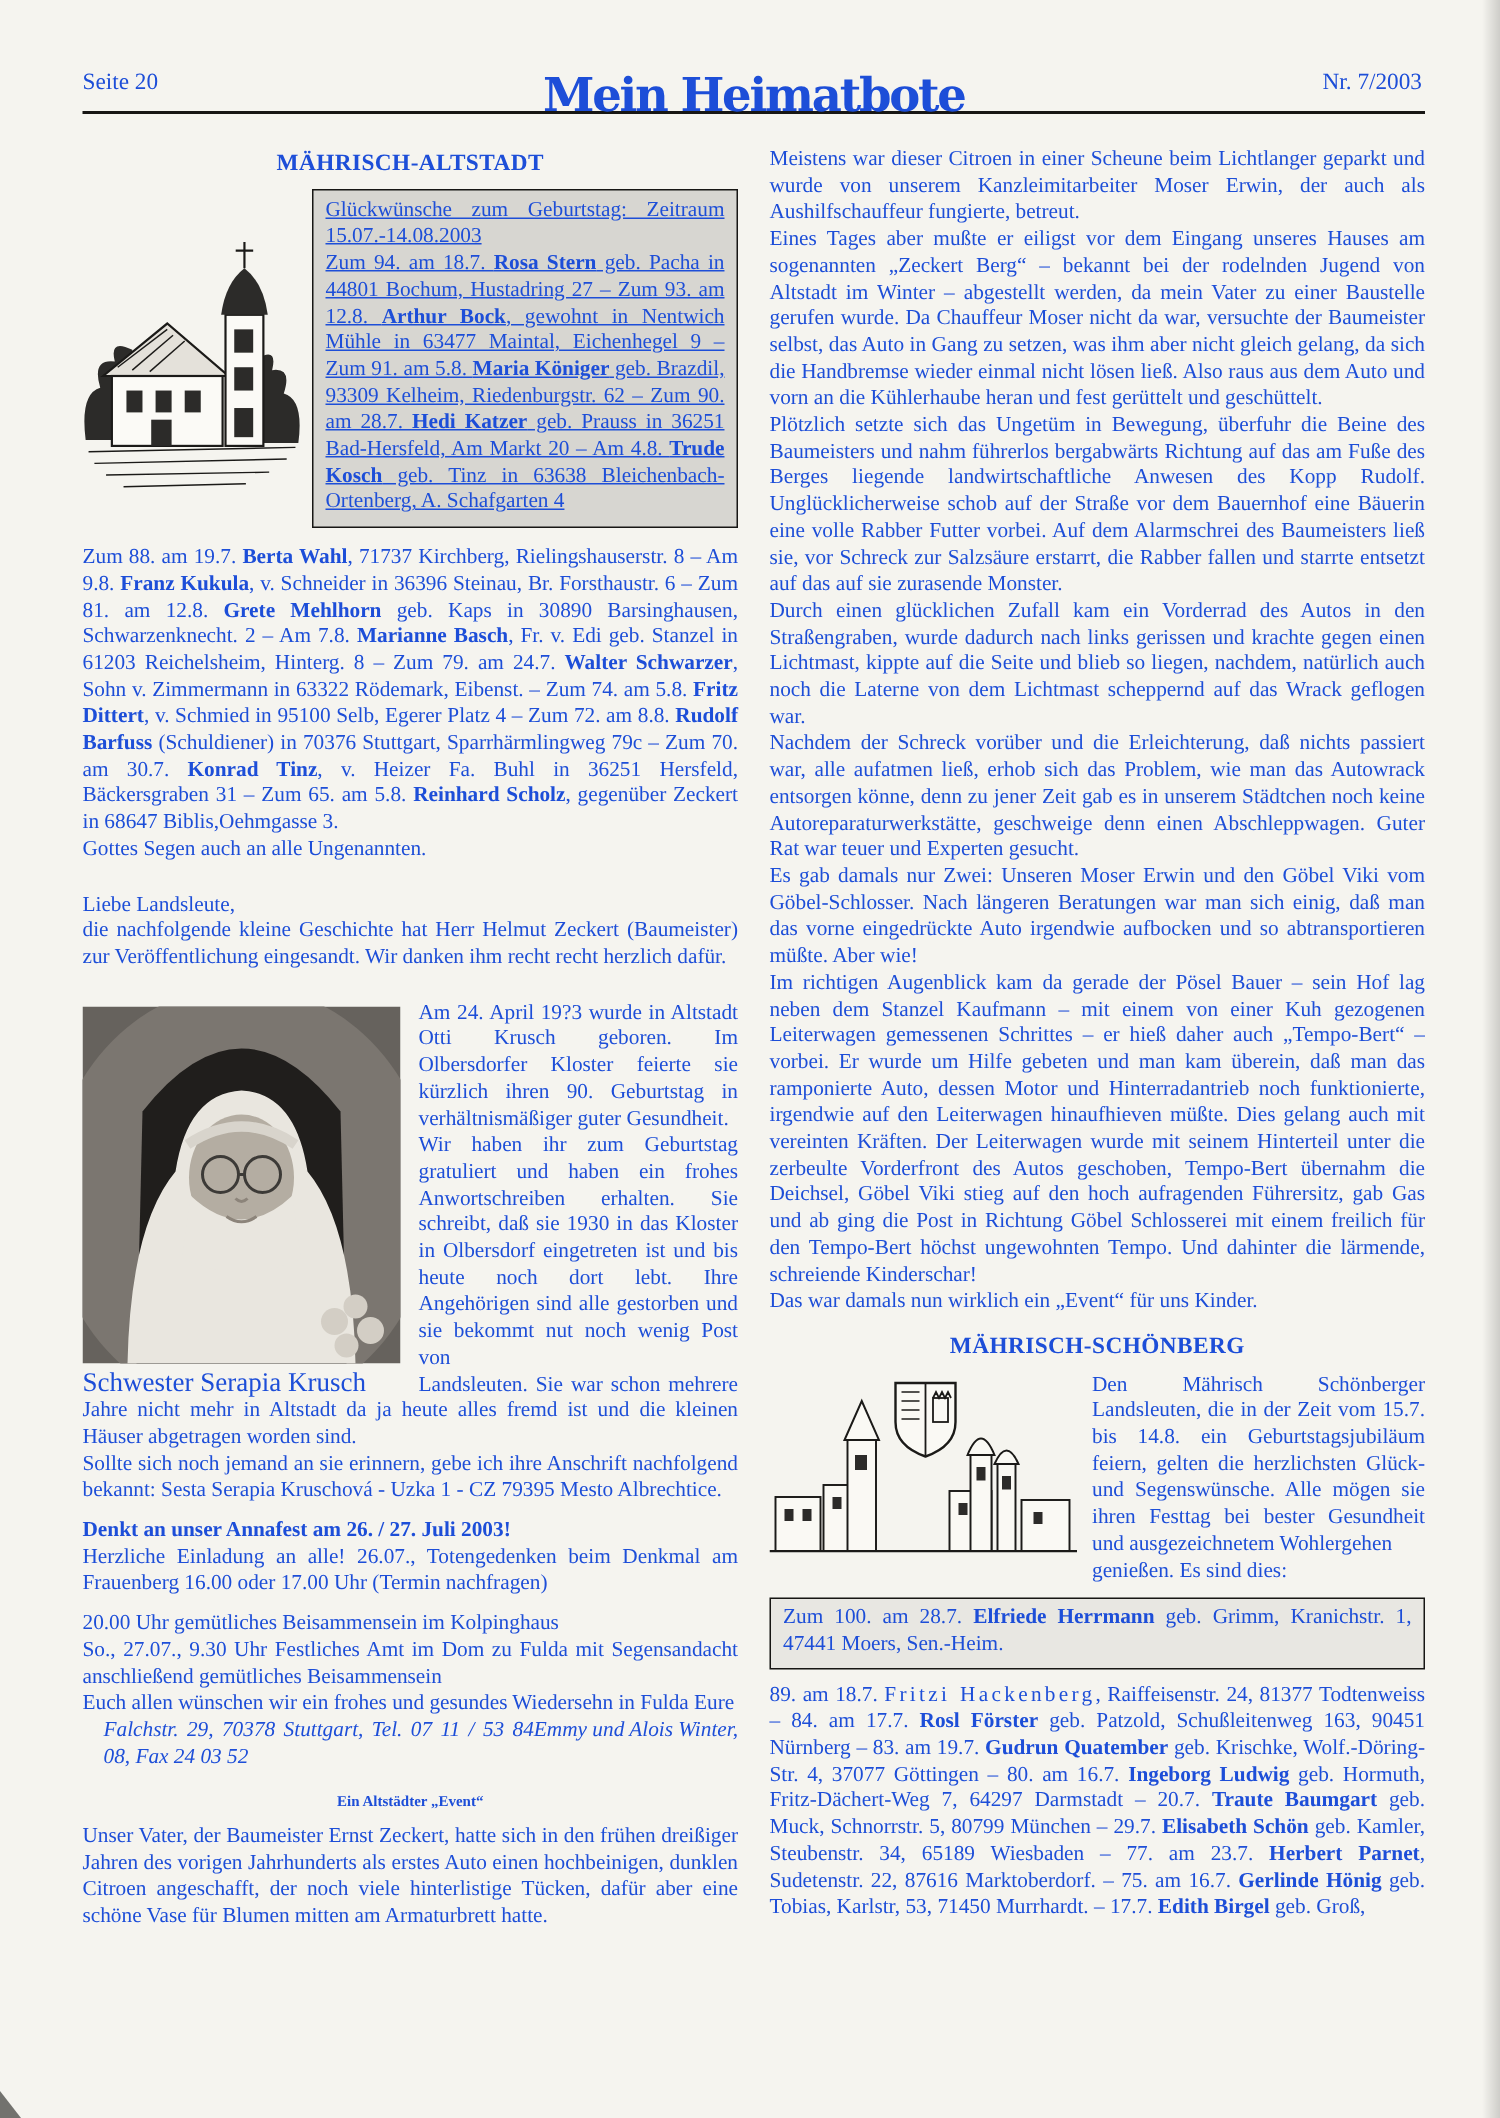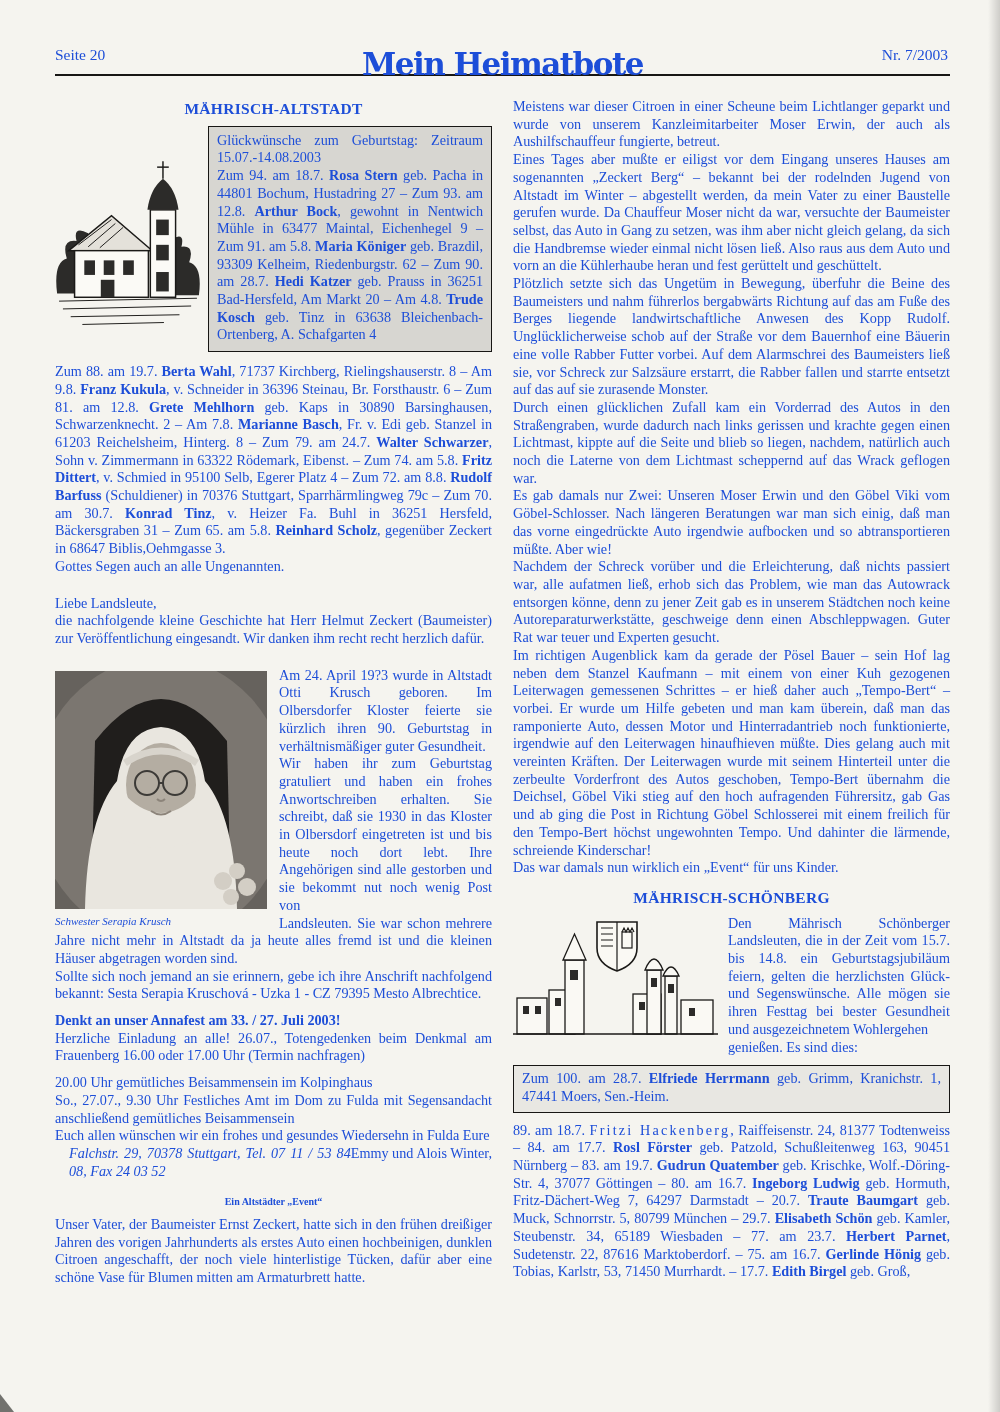--- a/index.html
+++ b/index.html
@@ -26,27 +26,27 @@
   .col{width:437px;font-size:14.2px;line-height:17.7px;text-align:justify;}
   .section-title{font-size:15.5px;font-weight:bold;text-align:center;margin:2px 0 8px;letter-spacing:.3px;}
   .para{margin:0;text-align:justify;}
   .gap-top{margin-top:19px;}
   .gap-sm{margin-top:9px;}
   .bold{font-weight:bold;}
   .seg-b{font-weight:bold;}
   .seg-s{letter-spacing:2.2px;}
   .top-row{display:flex;gap:7px;margin-bottom:11px;align-items:flex-start;}
   .church-fig{flex:0 0 146px;width:146px;margin:0;padding-top:12px;}
-  .greeting-box{flex:1;border:1.5px solid #171614;background:#d7d6d1;padding:5px 8px 7px;}
+  .greeting-box{flex:1;border:1.5px solid #171614;background:#d7d6d1;padding:5px 8px 7px;text-decoration:underline;}
   .greeting-box .para{margin:0;}
   .nun-block::after, .schoenberg-block::after{content:"";display:block;clear:both;}
   .nun-fig{float:left;width:212px;margin:4px 12px 0 0;}
   .nun-fig svg{display:block;}
-  .caption{font-style:italic;font-size:11px;margin-top:4px;line-height:17px;}
-  .sig{float:right;}
+  .caption{font-size:18px;margin-top:4px;line-height:17px;}
+  .sig{font-style:italic;float:right;}
   .sig-addr{font-style:italic;padding-left:14px;}
   .sub-title{font-size:10px;font-weight:bold;text-align:center;margin:13px 0 5px;}
   .story .para{margin:0;}
   .town-fig{float:left;width:205px;margin:3px 10px 1px 0;}
   .town-fig svg{display:block;}
   .centenary-box{border:1.5px solid #171614;background:#e8e7e2;padding:4px 8px 6px;margin:9px 0 9px;}
   .schoenberg-title{margin-top:12px;text-align:center;}
   figure{margin:0;padding:0;}
 </style>
 </head>
@@ -136,39 +136,39 @@
           </svg>
           <figcaption class="caption">Schwester Serapia Krusch</figcaption>
         </figure>
         <p class="para">Am 24. April 19?3 wurde in Altstadt Otti Krusch geboren. Im Olbersdorfer Kloster feierte sie kürzlich ihren 90. Geburtstag in verhältnismäßiger guter Gesundheit.</p>
         <p class="para">Wir haben ihr zum Geburtstag gratuliert und haben ein frohes Anwortschreiben erhalten. Sie schreibt, daß sie 1930 in das Kloster in Olbersdorf eingetreten ist und bis heute noch dort lebt. Ihre Angehörigen sind alle gestorben und sie bekommt nut noch wenig Post von</p>
         <p class="para">Landsleuten. Sie war schon mehrere Jahre nicht mehr in Altstadt da ja heute alles fremd ist und die kleinen Häuser abgetragen worden sind.</p>
         <p class="para">Sollte sich noch jemand an sie erinnern, gebe ich ihre Anschrift nachfolgend bekannt: Sesta Serapia Kruschová - Uzka 1 - CZ 79395 Mesto Albrechtice.</p>
       </div>
 
       <div class="annafest">
-        <p class="para bold gap-sm">Denkt an unser Annafest am 33. / 27. Juli 2003!</p>
+        <p class="para bold gap-sm">Denkt an unser Annafest am 26. / 27. Juli 2003!</p>
         <p class="para">Herzliche Einladung an alle! 26.07., Totengedenken beim Denkmal am Frauenberg 16.00 oder 17.00 Uhr (Termin nachfragen)</p>
         <p class="para gap-sm">20.00 Uhr gemütliches Beisammensein im Kolpinghaus</p>
         <p class="para">So., 27.07., 9.30 Uhr Festliches Amt im Dom zu Fulda mit Segensandacht anschließend gemütliches Beisammensein</p>
         <p class="para"><span>Euch allen wünschen wir ein frohes und gesundes Wiedersehn in Fulda Eure</span> <span class="sig">Emmy und Alois Winter,</span></p>
         <p class="para sig-addr">Falchstr. 29, 70378 Stuttgart, Tel. 07 11 / 53 84 08, Fax 24 03 52</p>
       </div>
 
       <h3 class="sub-title">Ein Altstädter „Event“</h3>
       <p class="para">Unser Vater, der Baumeister Ernst Zeckert, hatte sich in den frühen dreißiger Jahren des vorigen Jahrhunderts als erstes Auto einen hochbeinigen, dunklen Citroen angeschafft, der noch viele hinterlistige Tücken, dafür aber eine schöne Vase für Blumen mitten am Armaturbrett hatte.</p>
     </div>
 
     <div class="col story">
       <p class="para">Meistens war dieser Citroen in einer Scheune beim Lichtlanger geparkt und wurde von unserem Kanzleimitarbeiter Moser Erwin, der auch als Aushilfschauffeur fungierte, betreut.</p>
       <p class="para">Eines Tages aber mußte er eiligst vor dem Eingang unseres Hauses am sogenannten „Zeckert Berg“ – bekannt bei der rodelnden Jugend von Altstadt im Winter – abgestellt werden, da mein Vater zu einer Baustelle gerufen wurde. Da Chauffeur Moser nicht da war, versuchte der Baumeister selbst, das Auto in Gang zu setzen, was ihm aber nicht gleich gelang, da sich die Handbremse wieder einmal nicht lösen ließ. Also raus aus dem Auto und vorn an die Kühlerhaube heran und fest gerüttelt und geschüttelt.</p>
       <p class="para">Plötzlich setzte sich das Ungetüm in Bewegung, überfuhr die Beine des Baumeisters und nahm führerlos bergabwärts Richtung auf das am Fuße des Berges liegende landwirtschaftliche Anwesen des Kopp Rudolf. Unglücklicherweise schob auf der Straße vor dem Bauernhof eine Bäuerin eine volle Rabber Futter vorbei. Auf dem Alarmschrei des Baumeisters ließ sie, vor Schreck zur Salzsäure erstarrt, die Rabber fallen und starrte entsetzt auf das auf sie zurasende Monster.</p>
       <p class="para">Durch einen glücklichen Zufall kam ein Vorderrad des Autos in den Straßengraben, wurde dadurch nach links gerissen und krachte gegen einen Lichtmast, kippte auf die Seite und blieb so liegen, nachdem, natürlich auch noch die Laterne von dem Lichtmast scheppernd auf das Wrack geflogen war.</p>
+      <p class="para">Nachdem der Schreck vorüber und die Erleichterung, daß nichts passiert war, alle aufatmen ließ, erhob sich das Problem, wie man das Autowrack entsorgen könne, denn zu jener Zeit gab es in unserem Städtchen noch keine Autoreparaturwerkstätte, geschweige denn einen Abschleppwagen. Guter Rat war teuer und Experten gesucht.</p>
       <p class="para">Es gab damals nur Zwei: Unseren Moser Erwin und den Göbel Viki vom Göbel-Schlosser. Nach längeren Beratungen war man sich einig, daß man das vorne eingedrückte Auto irgendwie aufbocken und so abtransportieren müßte. Aber wie!</p>
-      <p class="para">Nachdem der Schreck vorüber und die Erleichterung, daß nichts passiert war, alle aufatmen ließ, erhob sich das Problem, wie man das Autowrack entsorgen könne, denn zu jener Zeit gab es in unserem Städtchen noch keine Autoreparaturwerkstätte, geschweige denn einen Abschleppwagen. Guter Rat war teuer und Experten gesucht.</p>
       <p class="para">Im richtigen Augenblick kam da gerade der Pösel Bauer – sein Hof lag neben dem Stanzel Kaufmann – mit einem von einer Kuh gezogenen Leiterwagen gemessenen Schrittes – er hieß daher auch „Tempo-Bert“ – vorbei. Er wurde um Hilfe gebeten und man kam überein, daß man das ramponierte Auto, dessen Motor und Hinterradantrieb noch funktionierte, irgendwie auf den Leiterwagen hinaufhieven müßte. Dies gelang auch mit vereinten Kräften. Der Leiterwagen wurde mit seinem Hinterteil unter die zerbeulte Vorderfront des Autos geschoben, Tempo-Bert übernahm die Deichsel, Göbel Viki stieg auf den hoch aufragenden Führersitz, gab Gas und ab ging die Post in Richtung Göbel Schlosserei mit einem freilich für den Tempo-Bert höchst ungewohnten Tempo. Und dahinter die lärmende, schreiende Kinderschar!</p>
       <p class="para">Das war damals nun wirklich ein „Event“ für uns Kinder.</p>
 
       <h2 class="section-title schoenberg-title">MÄHRISCH-SCHÖNBERG</h2>
 
       <div class="schoenberg-block">
         <figure class="town-fig">
           <svg viewBox="0 0 205 124" width="205" height="124">
             <rect width="205" height="124" fill="#f5f4ef"></rect>
             <g stroke="#1b1a18" stroke-width="1.3" fill="#faf9f4">

